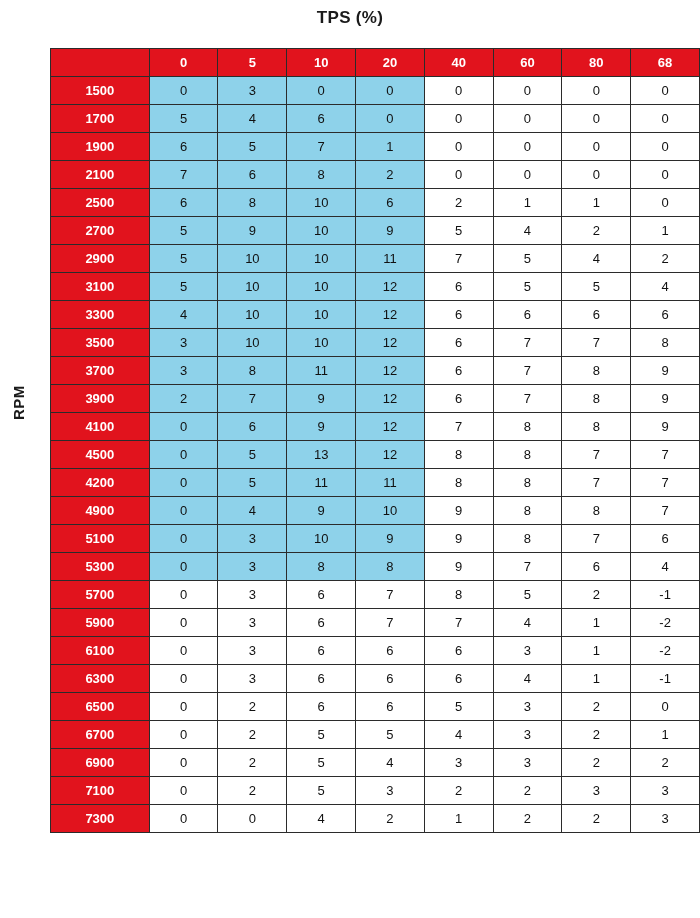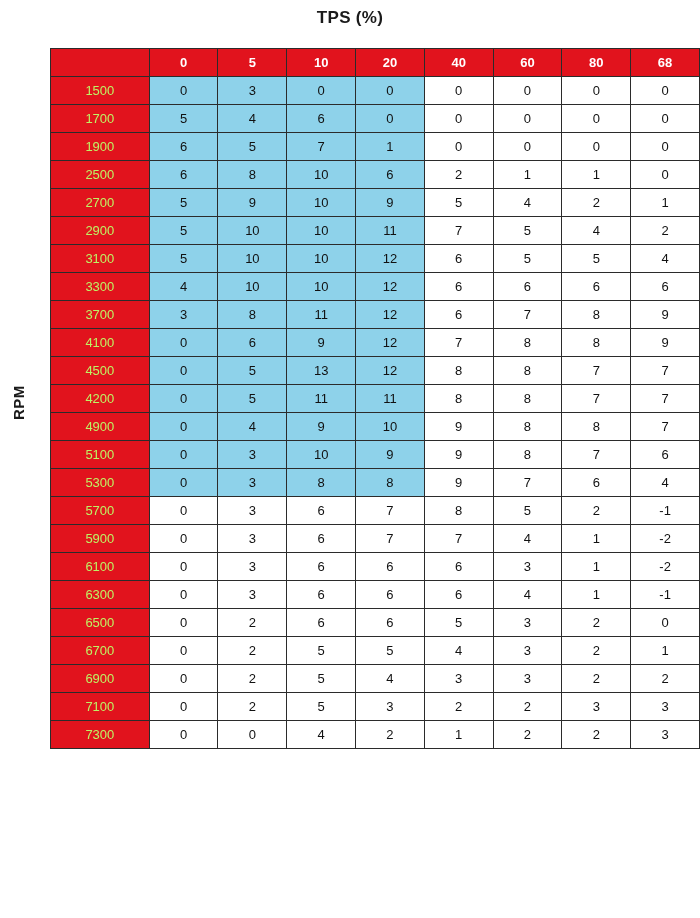--- a/index.html
+++ b/index.html
@@ -66,22 +66,22 @@
   th.colhead {
     width: 68px;
     background: #e1131d;
     color: #ffffff;
     font-weight: bold;
     font-size: 13.5px;
   }
   th.rowhead {
     width: 98px;
     background: #e1131d;
-    color: #bef264;
-    font-weight: normal;
+    color: #ffffff;
+    font-weight: bold;
     font-size: 13.5px;
   }
   td.cell {
     background: #ffffff;
     color: #111111;
     font-weight: normal;
   }
   td.cell.hl {
     background: #8ed2ea;
   }
@@ -138,20 +138,31 @@
             <td class="cell hl">6</td>
             <td class="cell hl">5</td>
             <td class="cell hl">7</td>
             <td class="cell hl">1</td>
             <td class="cell">0</td>
             <td class="cell">0</td>
             <td class="cell">0</td>
             <td class="cell">0</td>
           </tr>
           <tr>
+            <th class="rowhead">2100</th>
+            <td class="cell hl">7</td>
+            <td class="cell hl">6</td>
+            <td class="cell hl">8</td>
+            <td class="cell hl">2</td>
+            <td class="cell">0</td>
+            <td class="cell">0</td>
+            <td class="cell">0</td>
+            <td class="cell">0</td>
+          </tr>
+          <tr>
             <th class="rowhead">2500</th>
             <td class="cell hl">6</td>
             <td class="cell hl">8</td>
             <td class="cell hl">10</td>
             <td class="cell hl">6</td>
             <td class="cell">2</td>
             <td class="cell">1</td>
             <td class="cell">1</td>
             <td class="cell">0</td>
           </tr>
@@ -191,33 +202,55 @@
           <tr>
             <th class="rowhead">3300</th>
             <td class="cell hl">4</td>
             <td class="cell hl">10</td>
             <td class="cell hl">10</td>
             <td class="cell hl">12</td>
             <td class="cell">6</td>
             <td class="cell">6</td>
             <td class="cell">6</td>
             <td class="cell">6</td>
+          </tr>
+          <tr>
+            <th class="rowhead">3500</th>
+            <td class="cell hl">3</td>
+            <td class="cell hl">10</td>
+            <td class="cell hl">10</td>
+            <td class="cell hl">12</td>
+            <td class="cell">6</td>
+            <td class="cell">7</td>
+            <td class="cell">7</td>
+            <td class="cell">8</td>
           </tr>
           <tr>
             <th class="rowhead">3700</th>
             <td class="cell hl">3</td>
             <td class="cell hl">8</td>
             <td class="cell hl">11</td>
             <td class="cell hl">12</td>
             <td class="cell">6</td>
             <td class="cell">7</td>
             <td class="cell">8</td>
             <td class="cell">9</td>
           </tr>
           <tr>
+            <th class="rowhead">3900</th>
+            <td class="cell hl">2</td>
+            <td class="cell hl">7</td>
+            <td class="cell hl">9</td>
+            <td class="cell hl">12</td>
+            <td class="cell">6</td>
+            <td class="cell">7</td>
+            <td class="cell">8</td>
+            <td class="cell">9</td>
+          </tr>
+          <tr>
             <th class="rowhead">4100</th>
             <td class="cell hl">0</td>
             <td class="cell hl">6</td>
             <td class="cell hl">9</td>
             <td class="cell hl">12</td>
             <td class="cell">7</td>
             <td class="cell">8</td>
             <td class="cell">8</td>
             <td class="cell">9</td>
           </tr>

